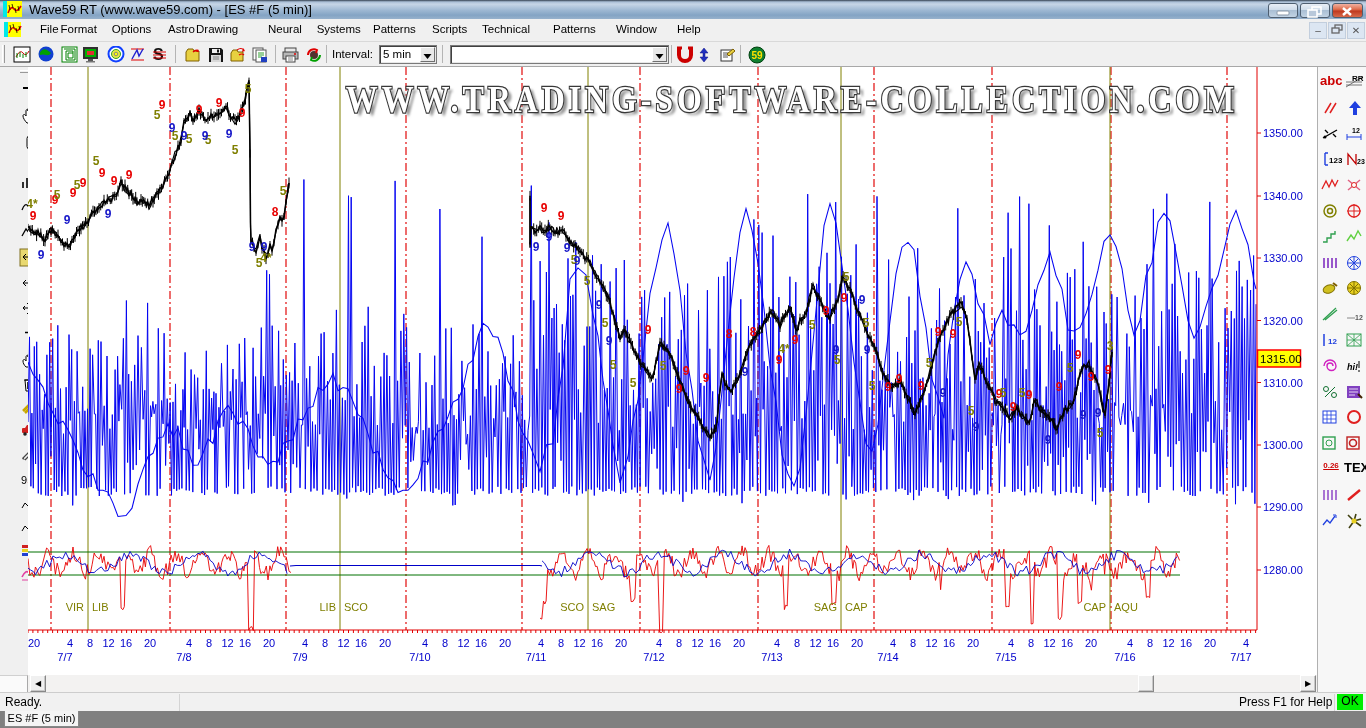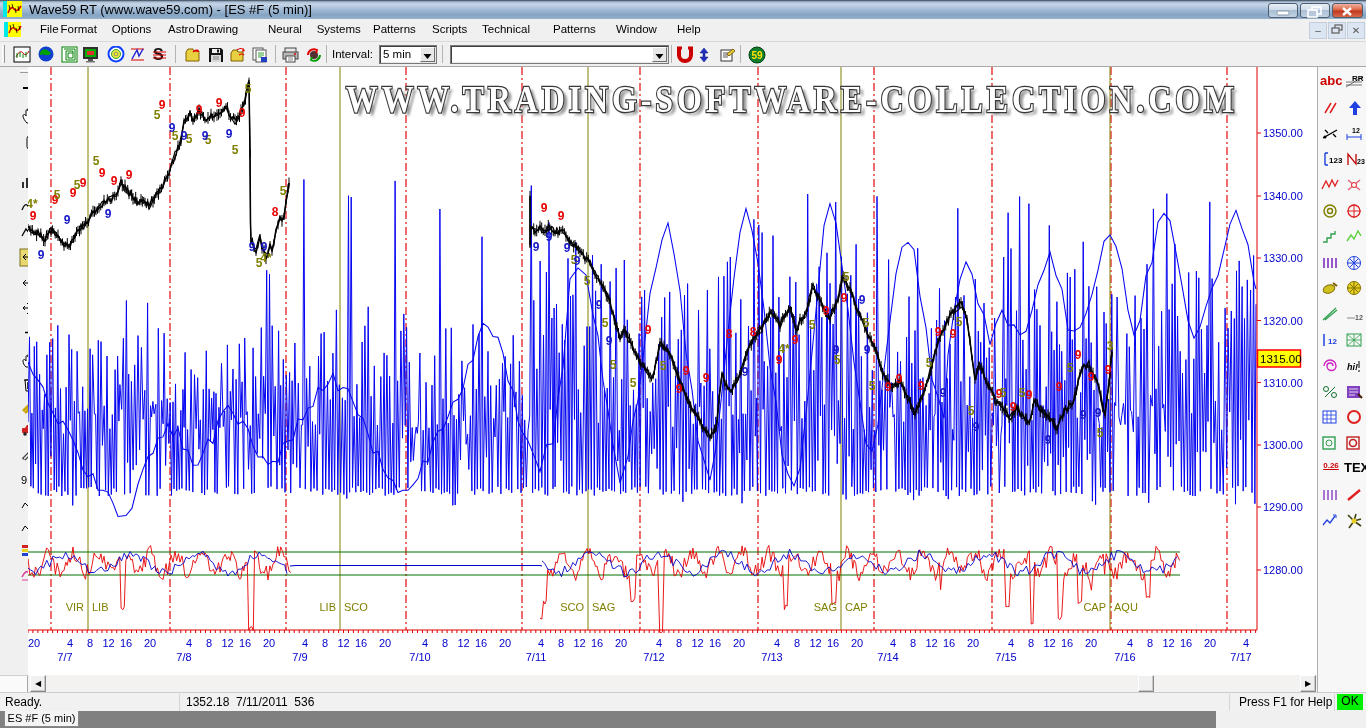--- a/index.html
+++ b/index.html
@@ -18,21 +18,21 @@
 #leftbar2{position:absolute;left:0;top:675px;width:28px;height:17px;background:#fafafa;border-right:1px solid #a8a8a8;border-top:1px solid #d0d0d0}
 #rightbar{position:absolute;left:1317px;top:67px;width:49px;height:625px;background:#f7f7f7;border-left:1px solid #b0b0b0}
 .lic{position:absolute;left:3px;width:22px;height:20px;text-align:center}
 .ric{position:absolute;width:22px;height:20px;text-align:center;font-size:9px;font-weight:bold}
 #chartwrap{position:absolute;left:28px;top:67px;width:1289px;height:608px}
 #scroll{position:absolute;left:28px;top:675px;width:1289px;height:17px;background:#f3f2f1}
 .sbtn{position:absolute;top:0;width:16px;height:17px;background:#f0f0f0;border:1px solid #fff;border-right-color:#888;border-bottom-color:#888;box-shadow:inset -1px -1px 0 #c8c8c8;font-size:8px;text-align:center;line-height:16px;color:#000}
 #sthumb{position:absolute;left:1110px;top:0;width:16px;height:17px;background:#f0f0f0;border:1px solid #fff;border-right-color:#888;border-bottom-color:#888;box-shadow:inset -1px -1px 0 #c8c8c8}
 #statusbar{position:absolute;left:0;top:692px;width:1366px;height:19px;background:#f1f1f1;border-top:1px solid #cdcdcd;font-size:12px}
 .spanel{position:absolute;top:1px;height:17px;border-right:1px solid #d4d4d4;padding:1px 5px;white-space:nowrap}
-#tabbar{position:absolute;left:0;top:711px;width:1216px;height:17px;background:#808080}
+#tabbar{position:absolute;left:0;top:711px;width:1366px;height:17px;background:#808080}
 #tab1{position:absolute;left:4px;top:0;width:75px;height:16px;background:#f4f4f4;border:1px solid #888;border-top:none;font-size:11px;text-align:center;padding-top:1px}
 svg text{font-family:"Liberation Sans",sans-serif}
 #chart g[style] text{font-family:inherit}
 </style></head><body>
 <div id="titlebar">
     <svg width="22" height="17" style="position:absolute;left:2px;top:1px">
       <rect x="1" y="0" width="6" height="16" fill="#00e8e8"></rect>
       <rect x="5" y="0" width="15" height="16" fill="#ffff00"></rect>
       <path d="M6 12 Q9 4 12 8 T19 5" stroke="#e00000" stroke-width="1.6" fill="none"></path>
       <path d="M7 4l1 5M10 3l1 4M13 7l1 5M16 5l1 5" stroke="#000" stroke-width="0.8"></path>
@@ -629,18 +629,17 @@
         <text x="1082" y="283" fill="#7f7f00">3</text>
       </g>
 </svg></div>
 <div id="scroll">
     <div class="sbtn" style="left:2px">◀</div>
     <div class="sbtn" style="left:1272px">▶</div>
     <div id="sthumb"></div>
   </div>
 <div id="statusbar">
     <div class="spanel" style="left:0;width:180px">Ready.</div>
-    <div class="spanel" style="left:181px;width:1049px">1352.18&nbsp;&nbsp;7/11/2011&nbsp;&nbsp;536</div>
     <div class="spanel" style="left:1231px;width:104px;padding-left:8px">Press F1 for Help</div>
     <div style="position:absolute;left:1337px;top:1px;width:26px;height:16px;background:#00ee00;color:#000;font-size:12px;text-align:center">OK</div>
   </div>
 <div id="tabbar">
     <div id="tab1">ES #F (5 min)</div>
   </div>
 </body></html>

